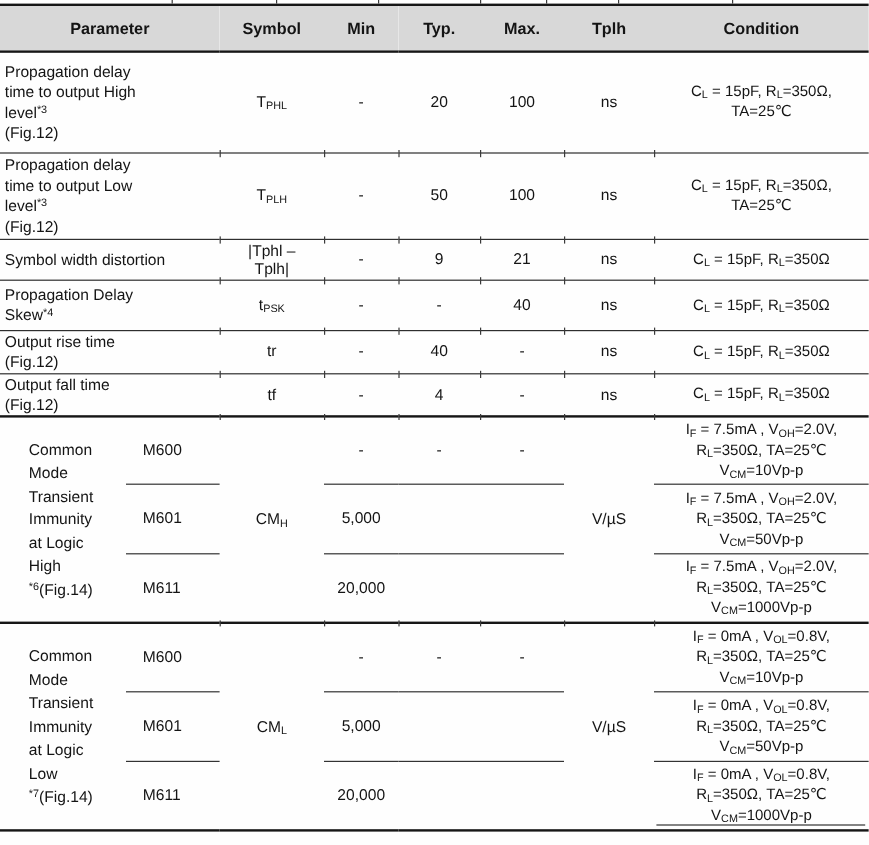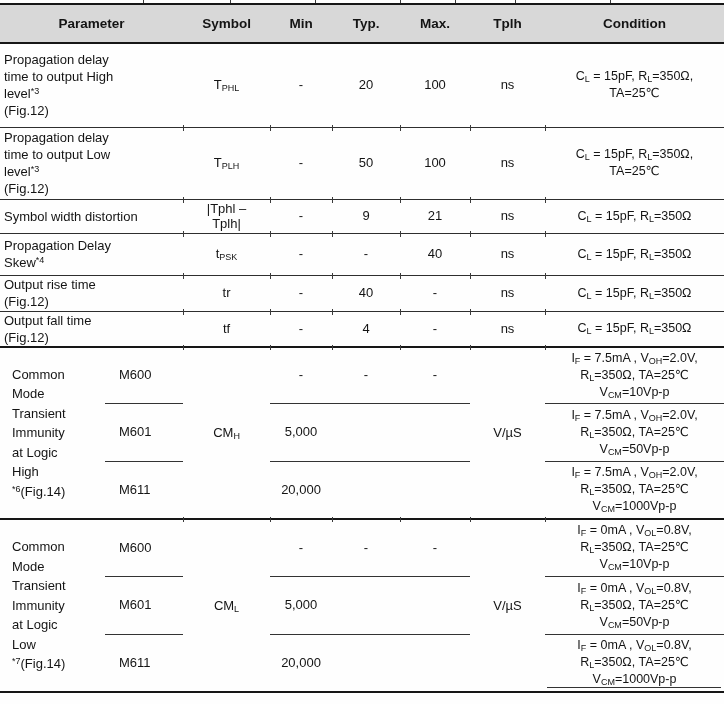--- a/index.html
+++ b/index.html
@@ -10,21 +10,21 @@
   .page{position:relative;width:724px;height:704px;overflow:hidden;background:var(--page_bg);}
   .topline{position:absolute;left:0;top:3px;width:724px;height:2px;background:var(--heavy);}
   .tick{position:absolute;width:1px;background:#3a3a3a;}
   table{border-collapse:collapse;table-layout:fixed;width:724px;position:absolute;left:0;top:5px;}
   td,th{padding:0;margin:0;font-weight:normal;font-size:13px;color:var(--text);text-align:center;vertical-align:middle;line-height:16px;overflow:hidden;}
   thead th{background:var(--header_bg);font-size:13.5px;font-weight:bold;}
   .bb1{border-bottom:1px solid var(--line);}
   .bb2{border-bottom:2px solid var(--heavy);}
   .pd{border-bottom:1px solid #333;}
   .param{text-align:left;padding-left:4px;line-height:17px;}
-  .cmparam{padding-left:12px;line-height:19.5px;font-size:13px;margin-left:36px;}
+  .cmparam{padding-left:24px;line-height:19.5px;font-size:13px;margin-left:36px;}
   .model{text-align:left;padding-left:14px;margin-top:24px;}
   .sym{line-height:16px;}
   .cond{font-size:12.5px;line-height:17px;}
   sub{font-size:9px;vertical-align:-2px;line-height:0;}
   sup{font-size:9px;vertical-align:4px;line-height:0;}
   .endline{position:absolute;left:547px;top:687px;width:174px;height:1px;background:#333;}
 </style>
 </head>
 <body>
 

